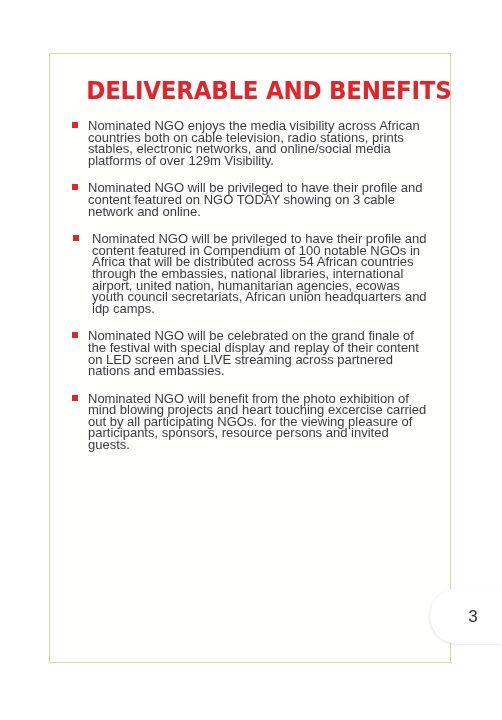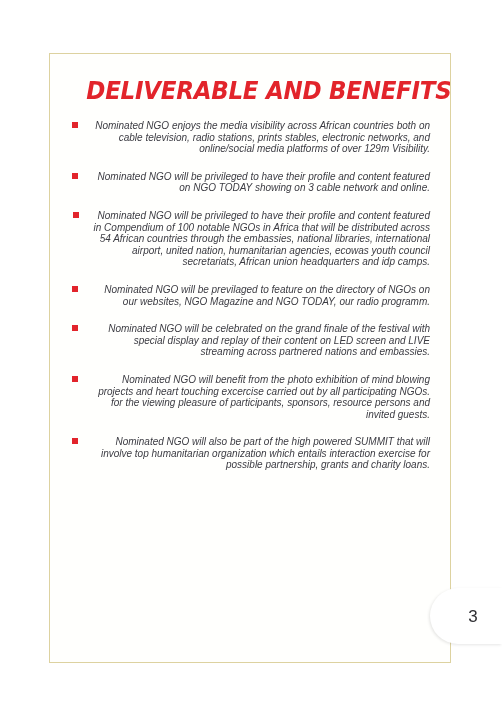--- a/index.html
+++ b/index.html
@@ -34,21 +34,20 @@
     border: 1px solid #ddd2a0;
     background: #fffffd;
     box-sizing: border-box;
     overflow: hidden;
   }
 
   #frame-inner {
     padding: 20px 20px 0 22px;
     box-sizing: border-box;
     height: 100%;
-    font-style: italic;
   }
 
   
   #doc-title {
     color: #e2242b;
     font-family: "DejaVu Sans", sans-serif;
     font-weight: bold;
     font-size: 25px;
     line-height: 27px;
     letter-spacing: -0.3px;
@@ -63,23 +62,23 @@
   #benefits-list {
     list-style: none;
     margin: 0;
     padding: 0;
   }
   .benefit-item {
     position: relative;
     padding-left: 16px;
     margin-bottom: 16px;
     color: #3b3b42;
-    font-size: 10px;
+    font-size: 13px;
     line-height: 11.6px;
-    text-align: right;
+    text-align: left;
   }
   .benefit-item.extra-indent {
     padding-left: 20px;
   }
   .bullet-square {
     position: absolute;
     left: 0;
     top: 2px;
     width: 6px;
     height: 6px;
@@ -134,33 +133,25 @@
         <li class="benefit-item">
           <span class="bullet-square"></span>
           <span class="benefit-text">Nominated NGO will be privileged to have their profile and content featured on NGO TODAY showing on 3 cable network and online.</span>
         </li>
         <li class="benefit-item extra-indent">
           <span class="bullet-square"></span>
           <span class="benefit-text">Nominated NGO will be privileged to have their profile and content featured in Compendium of 100 notable NGOs in Africa that will be distributed across 54 African countries through the embassies, national libraries, international airport, united nation, humanitarian agencies, ecowas youth council secretariats, African union headquarters and idp camps.</span>
         </li>
         <li class="benefit-item">
           <span class="bullet-square"></span>
-          <span class="benefit-text">Nominated NGO will be previlaged to feature on the directory of NGOs on our websites, NGO Magazine and NGO TODAY, our radio programm.</span>
-        </li>
-        <li class="benefit-item">
-          <span class="bullet-square"></span>
           <span class="benefit-text">Nominated NGO will be celebrated on the grand finale of the festival with special display and replay of their content on LED screen and LIVE streaming across partnered nations and embassies.</span>
         </li>
         <li class="benefit-item">
           <span class="bullet-square"></span>
           <span class="benefit-text">Nominated NGO will benefit from the photo exhibition of mind blowing projects and heart touching excercise carried out by all participating NGOs. for the viewing pleasure of participants, sponsors, resource persons and invited guests.</span>
-        </li>
-        <li class="benefit-item">
-          <span class="bullet-square"></span>
-          <span class="benefit-text">Nominated NGO will also be part of the high powered SUMMIT that will involve top humanitarian organization which entails interaction exercise for possible partnership, grants and charity loans.</span>
         </li>
       </ul>
 
     </div>
   </div>
 
   <div id="page-number-pill">
     <span id="page-number-text">3</span>
   </div>
 

